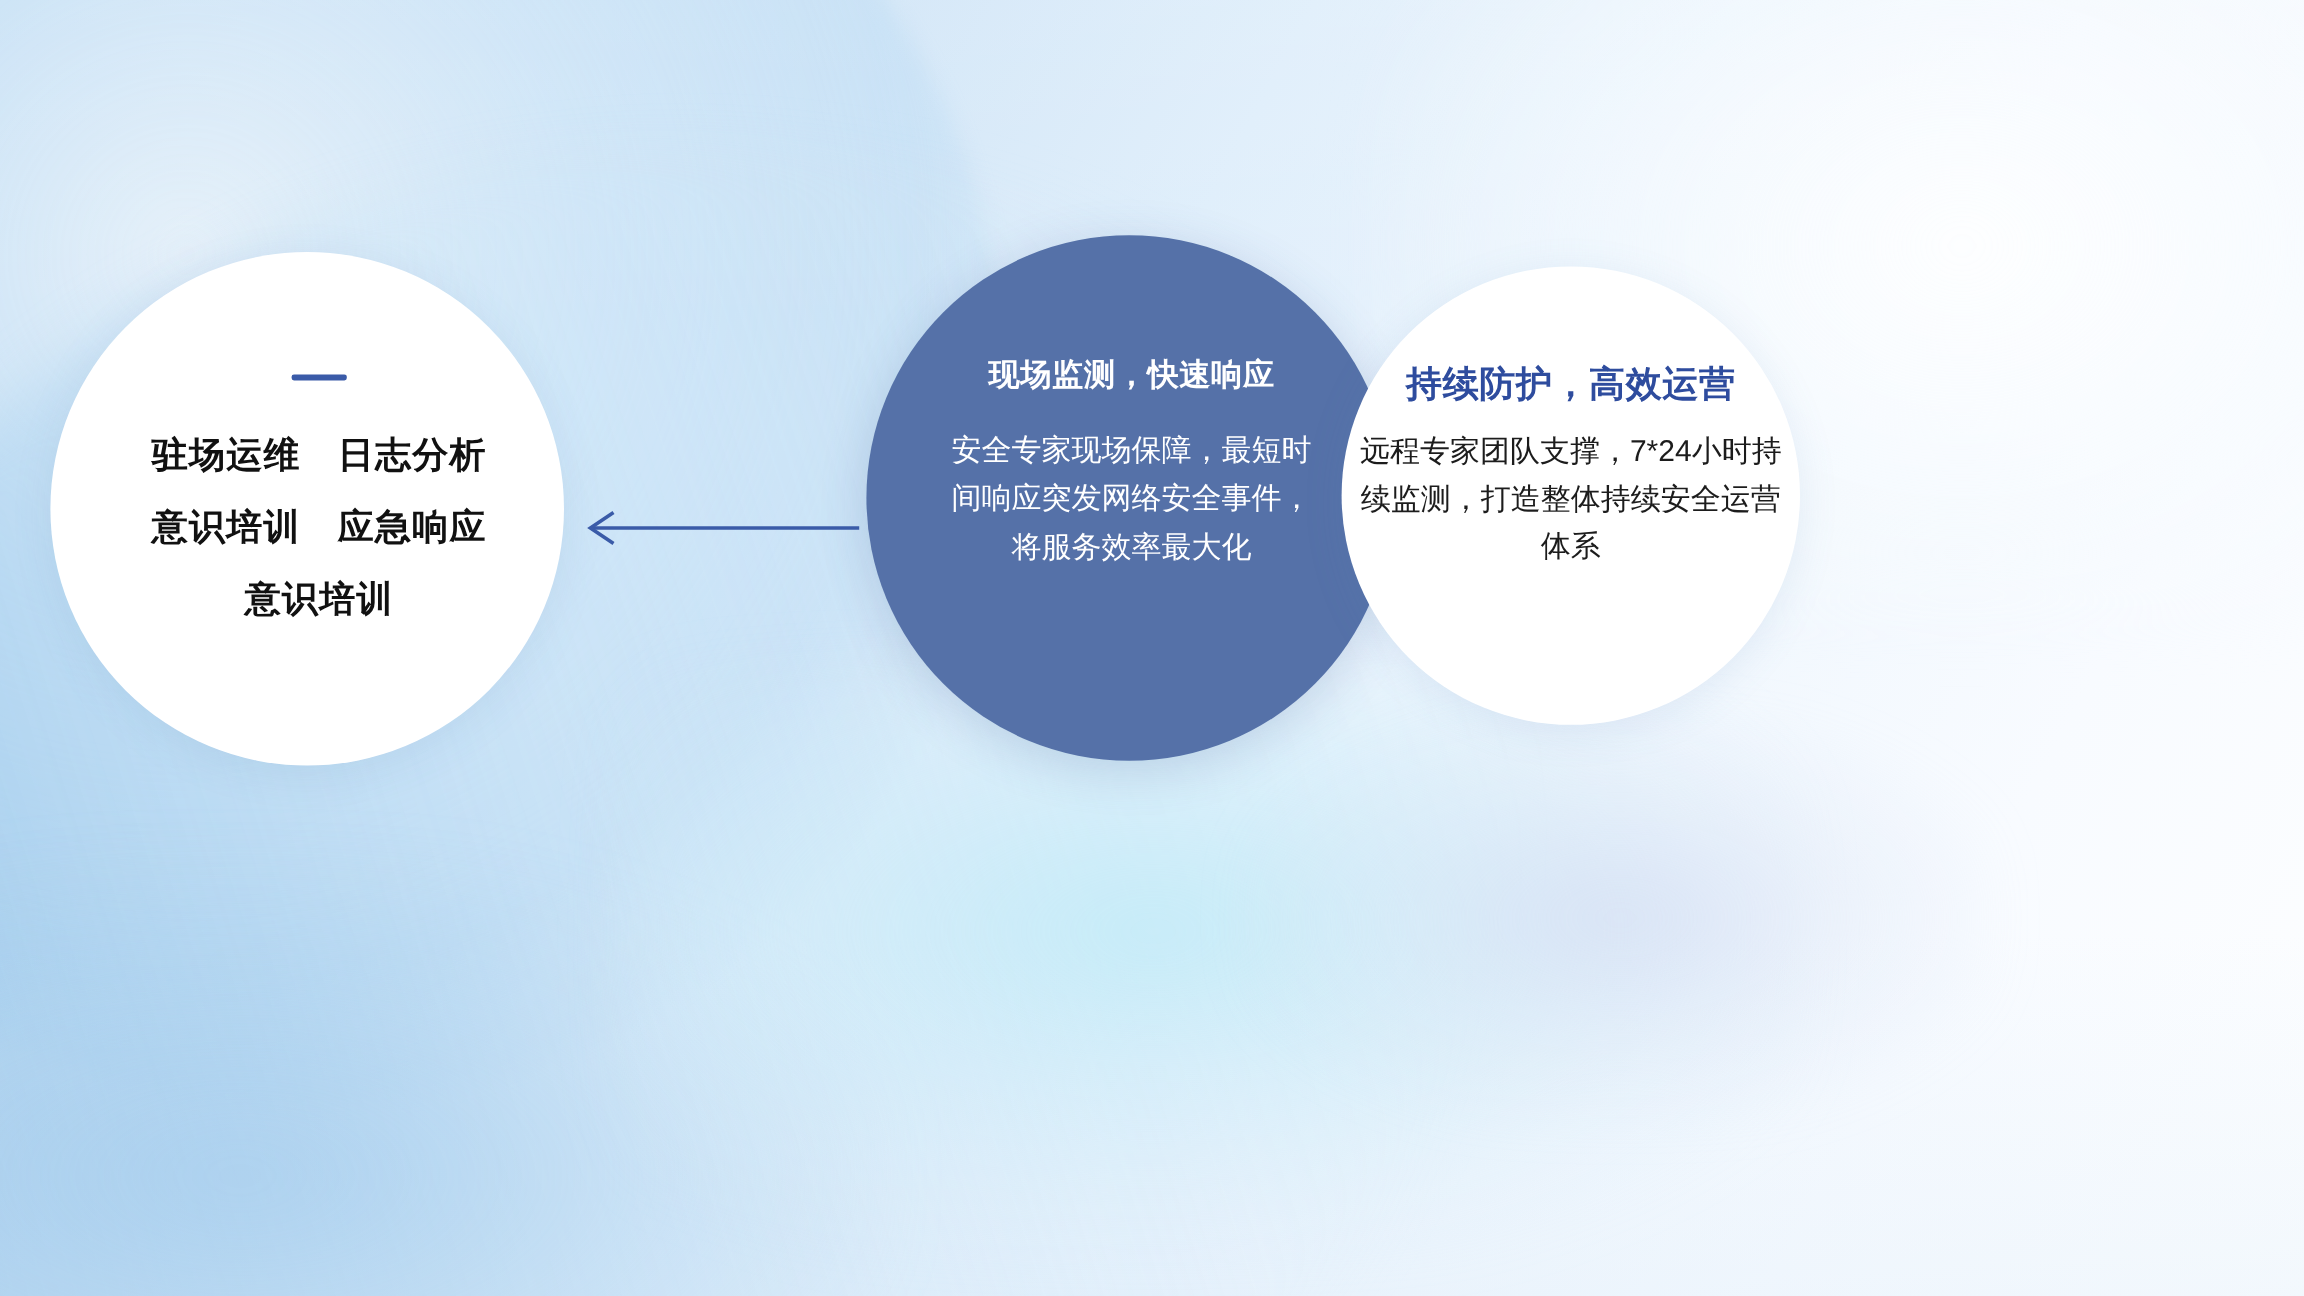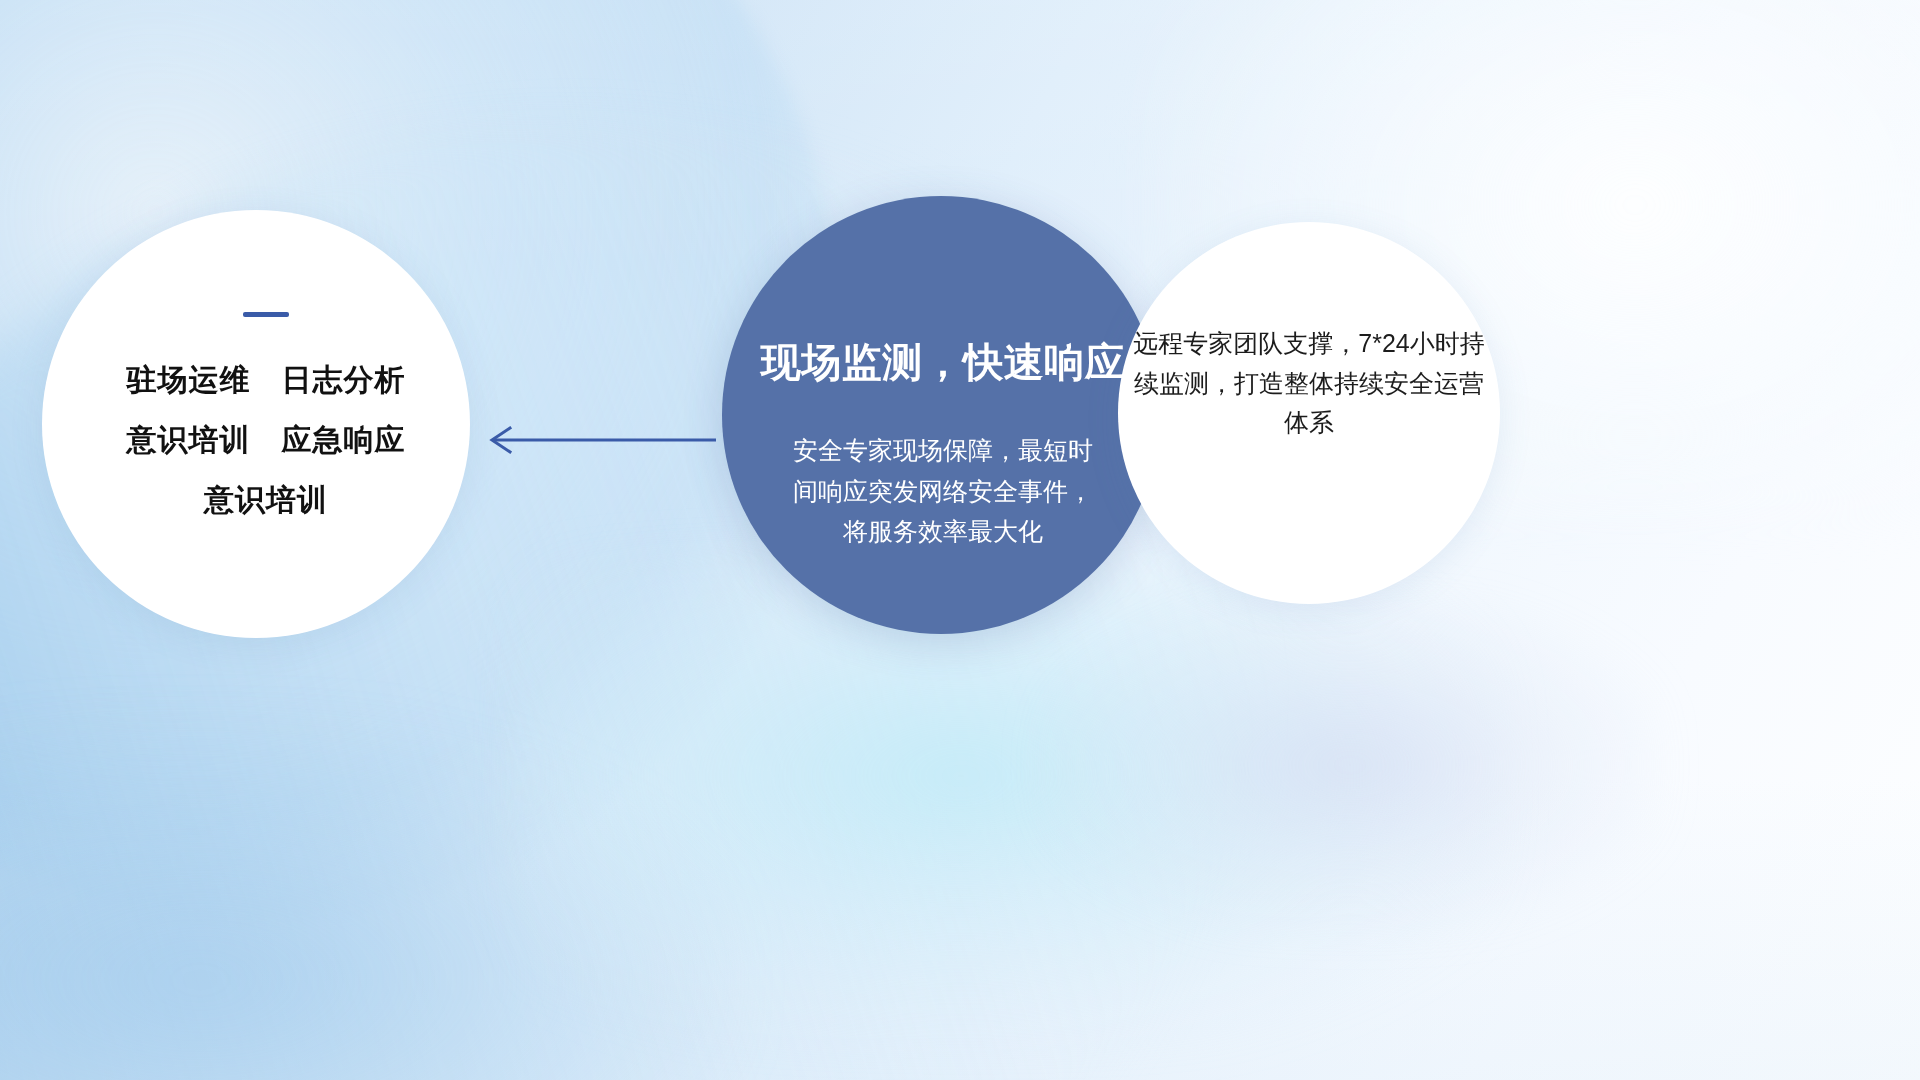--- a/index.html
+++ b/index.html
@@ -204,28 +204,27 @@
     display: flex;
     flex-direction: column;
     align-items: center;
     padding-top: 102px;
     box-sizing: border-box;
     text-align: center;
   }
   #middle-title {
     color: #ffffff;
     font-weight: bold;
-    font-size: 40px;
+    font-size: 26px;
     line-height: 1.1;
     letter-spacing: 0.5px;
     white-space: nowrap;
-    margin-top: 42px;
   }
   #middle-body {
-    margin-top: 46px;
+    margin-top: 28px;
     color: #ffffff;
     font-size: 25px;
     line-height: 1.62;
     width: 300px;
     text-align: center;
   }
 
   
   #right-content {
     position: absolute;
@@ -299,16 +298,17 @@
       <div class="left-line">意识培训</div>
     </div>
   </div>
 
   <div id="middle-content">
     <div id="middle-title">现场监测，快速响应</div>
     <div id="middle-body">安全专家现场保障，最短时间响应突发网络安全事件，将服务效率最大化</div>
   </div>
 
   <div id="right-content">
+    <div id="right-title">持续防护，高效运营</div>
     <div id="right-body">远程专家团队支撑，7*24小时持续监测，打造整体持续安全运营体系</div>
   </div>
 
 </div>
 
 </body></html>

